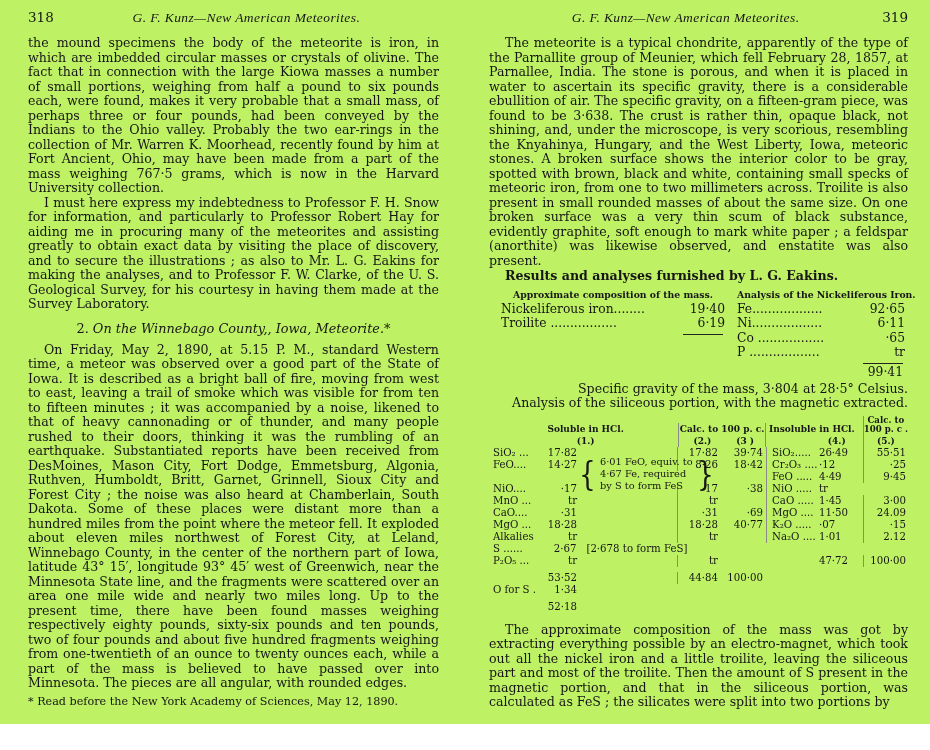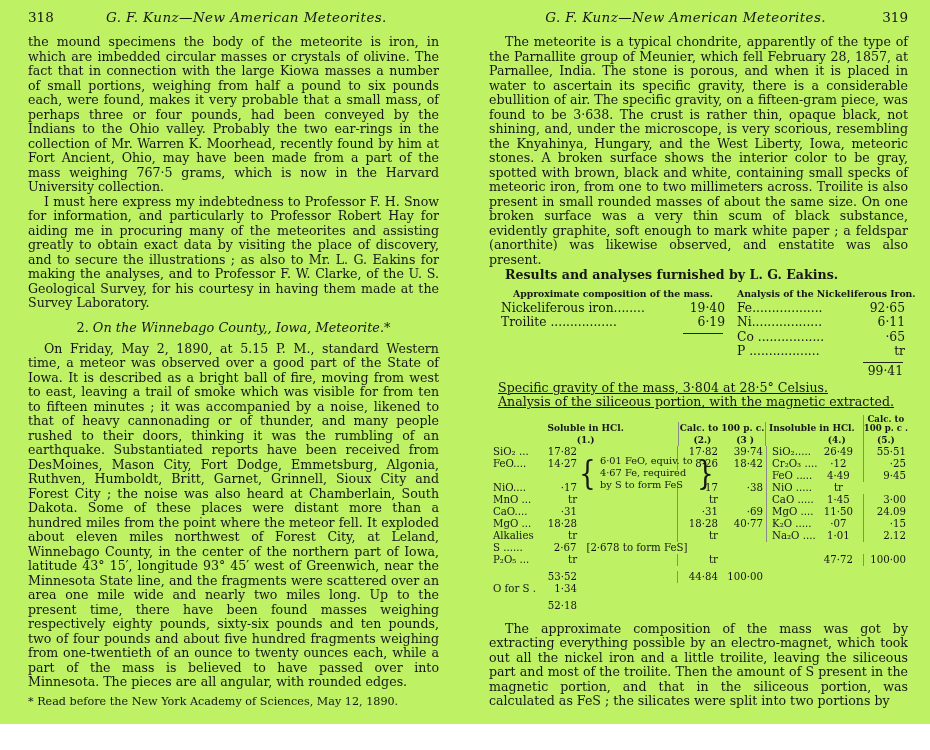--- a/index.html
+++ b/index.html
@@ -8,25 +8,25 @@
     background:#bef264; color:#161616;
     font-family:"DejaVu Serif","Liberation Serif",serif;
   }
   .page { box-sizing:border-box; width:465px; height:750px; overflow:hidden;
           display:flex; flex-direction:column; }
   .page-left  { padding:9px 26px 42px 28px; }
   .page-right { padding:9px 22px 14px 24px; }
 
   .pghead { display:flex; align-items:baseline; margin-bottom:10px; }
   .pgnum { font-size:13.5px; }
-  .runtitle { flex:1; text-align:center; font-style:italic; font-size:13.5px; letter-spacing:.4px; }
+  .runtitle { flex:1; text-align:center; font-style:italic; font-size:13.5px; letter-spacing:.4px;font-family:Liberation Serif, serif; }
 
   p.body { margin:0; font-size:12.6px; line-height:14.5px; text-align:justify; }
   p.ind { text-indent:16px; }
-  p.smind { text-indent:9px; text-align:left;text-decoration:underline; }
+  p.smind { text-indent:9px; text-align:right; }
 
   .heading { text-align:center; font-size:12.9px; margin:9px 0 7px 0; white-space:nowrap; }
   .heading .it { font-style:italic; }
 
   .footnote { margin-top:auto; font-size:11.2px; line-height:13px; }
 
   
   .minitables { display:flex; margin:5px 0 3px 12px; font-size:12.3px; }
   .mt { }
   .mt-left { width:224px; margin-right:12px; }
@@ -39,21 +39,21 @@
   
   .atable { position:relative; margin:5px 0 0 4px; font-size:10.2px; line-height:12px; white-space:nowrap; }
   .tr { display:flex; height:12px; align-items:flex-end; }
   .tr.rrow { height:5px; }
   .cl1 { width:48px; }
   .cv1 { width:38px; text-align:right; }
   .cnote { width:102px; padding-left:10px; box-sizing:border-box; }
   .cc2 { width:48px; text-align:right; border-left:1px solid #8a8a8a; box-sizing:border-box; padding-right:6px; }
   .cc3 { width:40px; text-align:right; padding-right:3px; }
   .cl4 { width:54px; border-left:1px solid #8a8a8a; box-sizing:border-box; padding-left:5px; }
-  .cv4 { width:40px; text-align:center; }
+  .cv4 { width:40px; text-align:left; }
   .cc5 { width:46px; text-align:right; border-left:1px solid #8a8a8a; box-sizing:border-box; padding-right:2px; margin-left:5px; }
   .srule { border-top:1.2px solid #222; width:34px; margin-left:auto; }
   .thead { font-size:9px; font-weight:bold; }
   .thead .tr { height:auto; align-items:flex-end; }
   .h-sol { width:188px; text-align:center; }
   .h-calc { width:88px; text-align:center; border-left:1px solid #8a8a8a; box-sizing:border-box; }
   .h-insol { width:94px; text-align:center; border-left:1px solid #8a8a8a; box-sizing:border-box; }
   .h-c5 { width:46px; margin-left:5px; border-left:1px solid #8a8a8a; box-sizing:border-box;
           text-align:center; font-size:8.6px; line-height:9.5px; }
   .nums { font-weight:bold; font-size:9px; }

